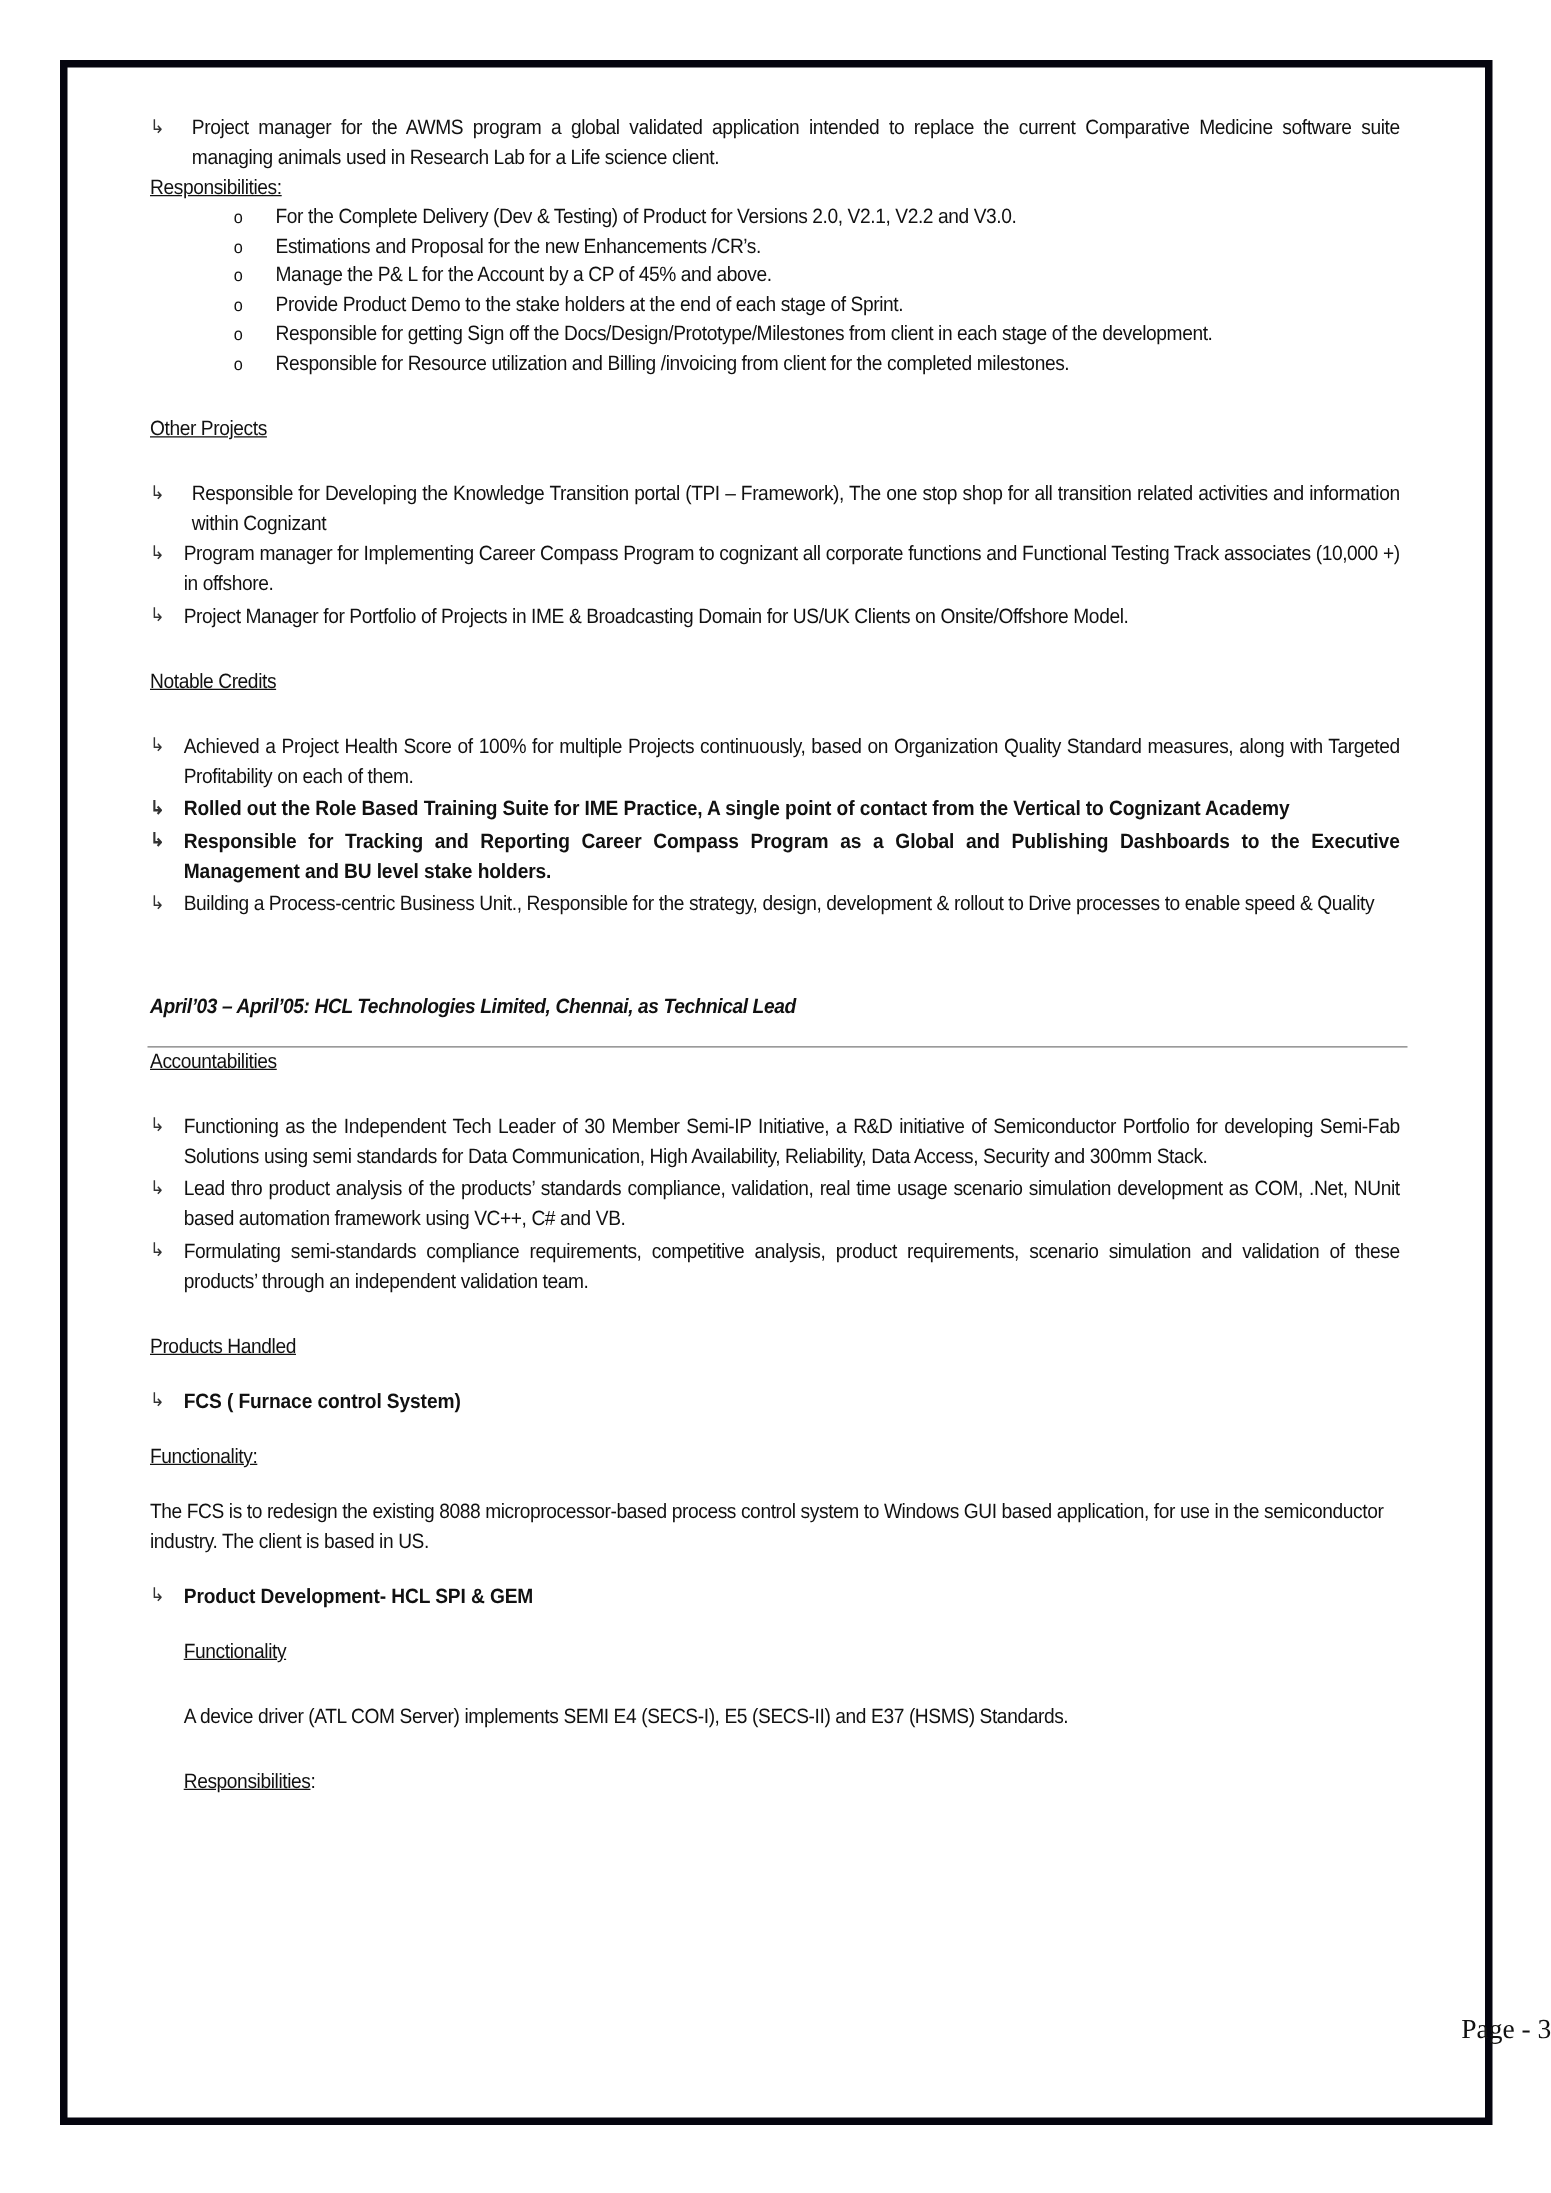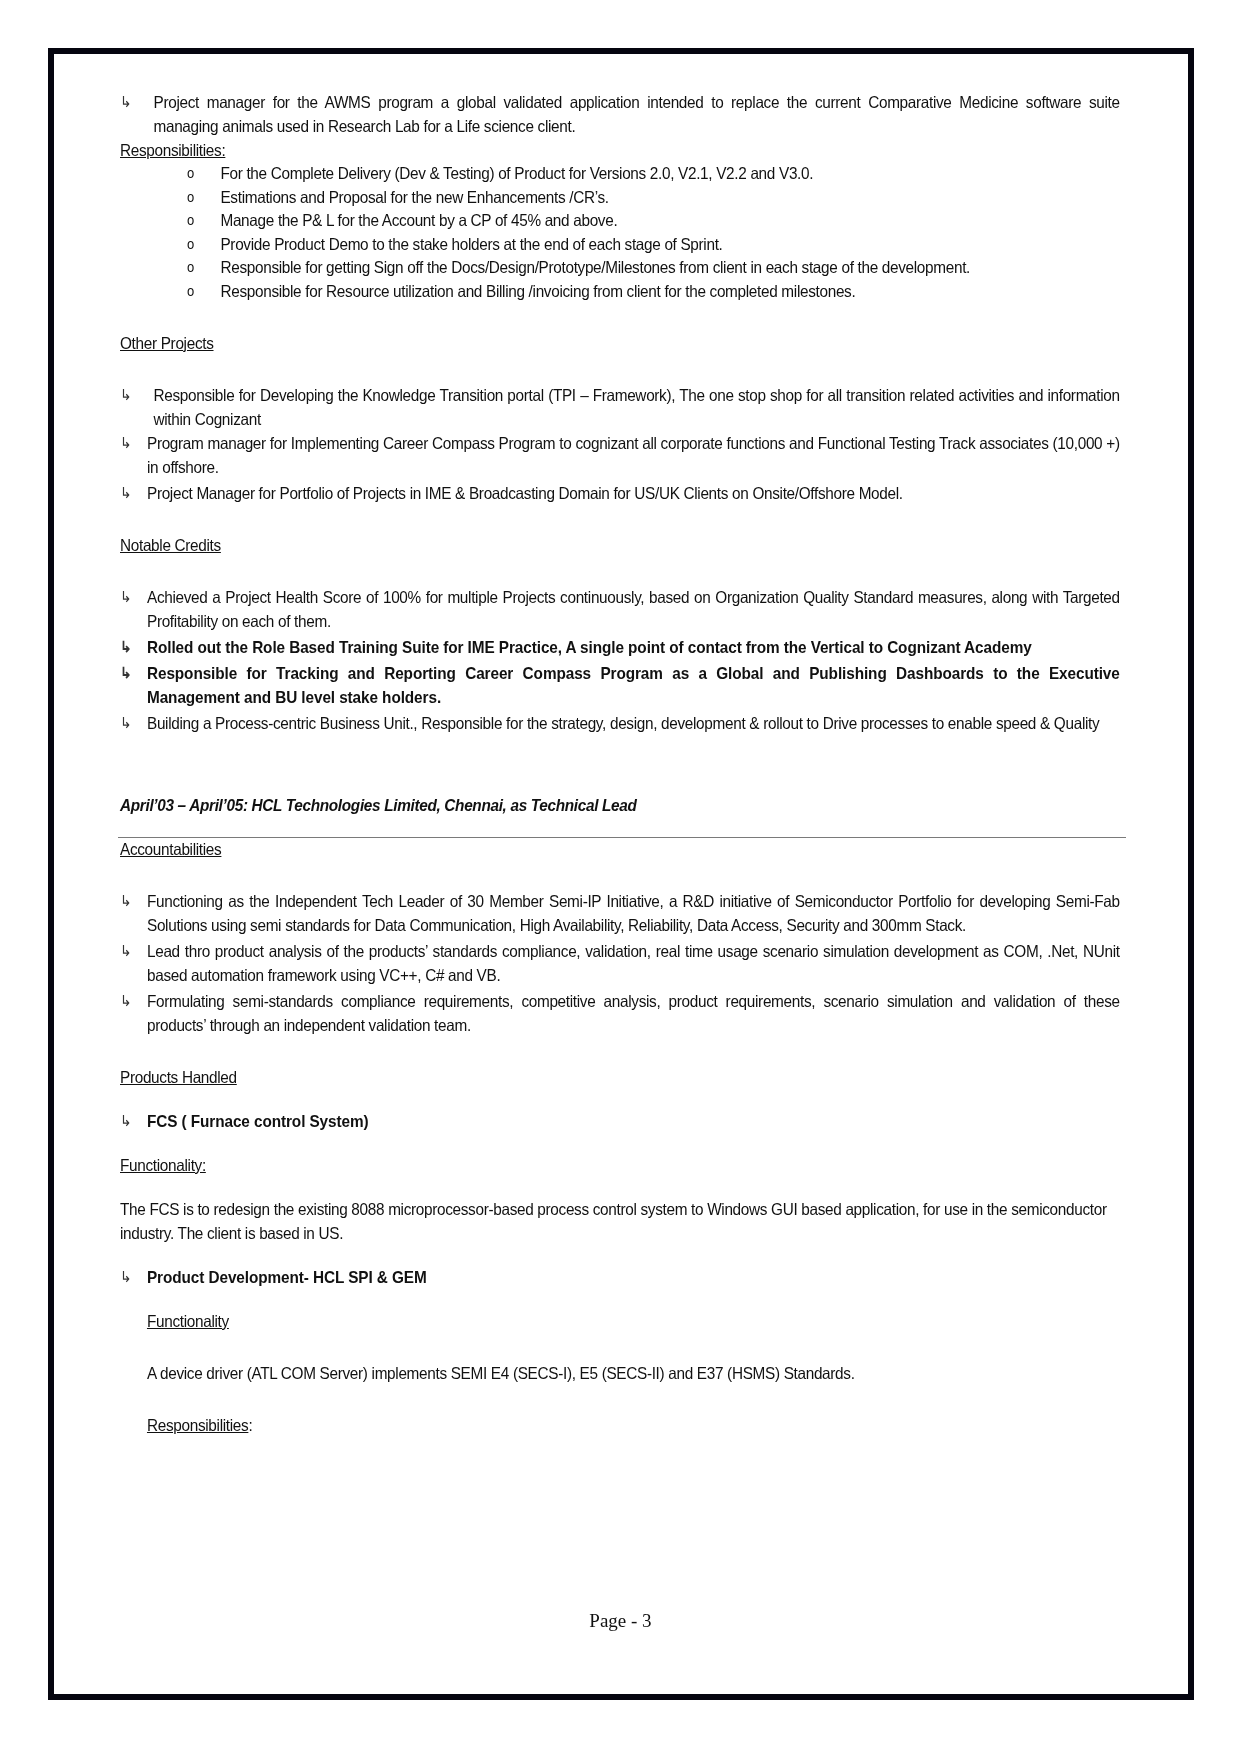--- a/index.html
+++ b/index.html
@@ -16,22 +16,22 @@
     .arrow-item { position: relative; padding-left: 36px; }
     .arrow-item.tight { padding-left: 29px; }
     .arrow { position: absolute; left: 0; top: 0; width: 20px; font-size: 15px; color: #333; }
     .sub-list { margin: 0; padding: 0 0 0 72px; list-style: none; }
     .sub-list li { position: relative; padding-left: 36px; line-height: 23.5px; }
     .sub-list li .circ { position: absolute; left: 0; top: 0; font-size: 14px; }
     .gap-m { height: 20px; }
     .gap-l { height: 28px; }
     .separator { position: absolute; left: 118px; top: 837px; width: 1008px; height: 0;
                  border-top: 1.5px solid #7a7a7a; }
-    .page-num { position: absolute; left: 0; width: 1241px; top: 1610px; text-align: center;
-                font-family: "Liberation Serif", serif; font-size: 19px; color: #111; }
+    .page-num { position: absolute; left: 0; width: 1241px; top: 1610px; text-align: right;
+                font-family: "Liberation Serif", serif; font-size: 22px; color: #111; }
     .indent { padding-left: 29px; }
   </style>
 </head>
 <body>
 
 <div class="page-border"></div>
 
 <div class="content">
 
   <div class="arrow-item j">

